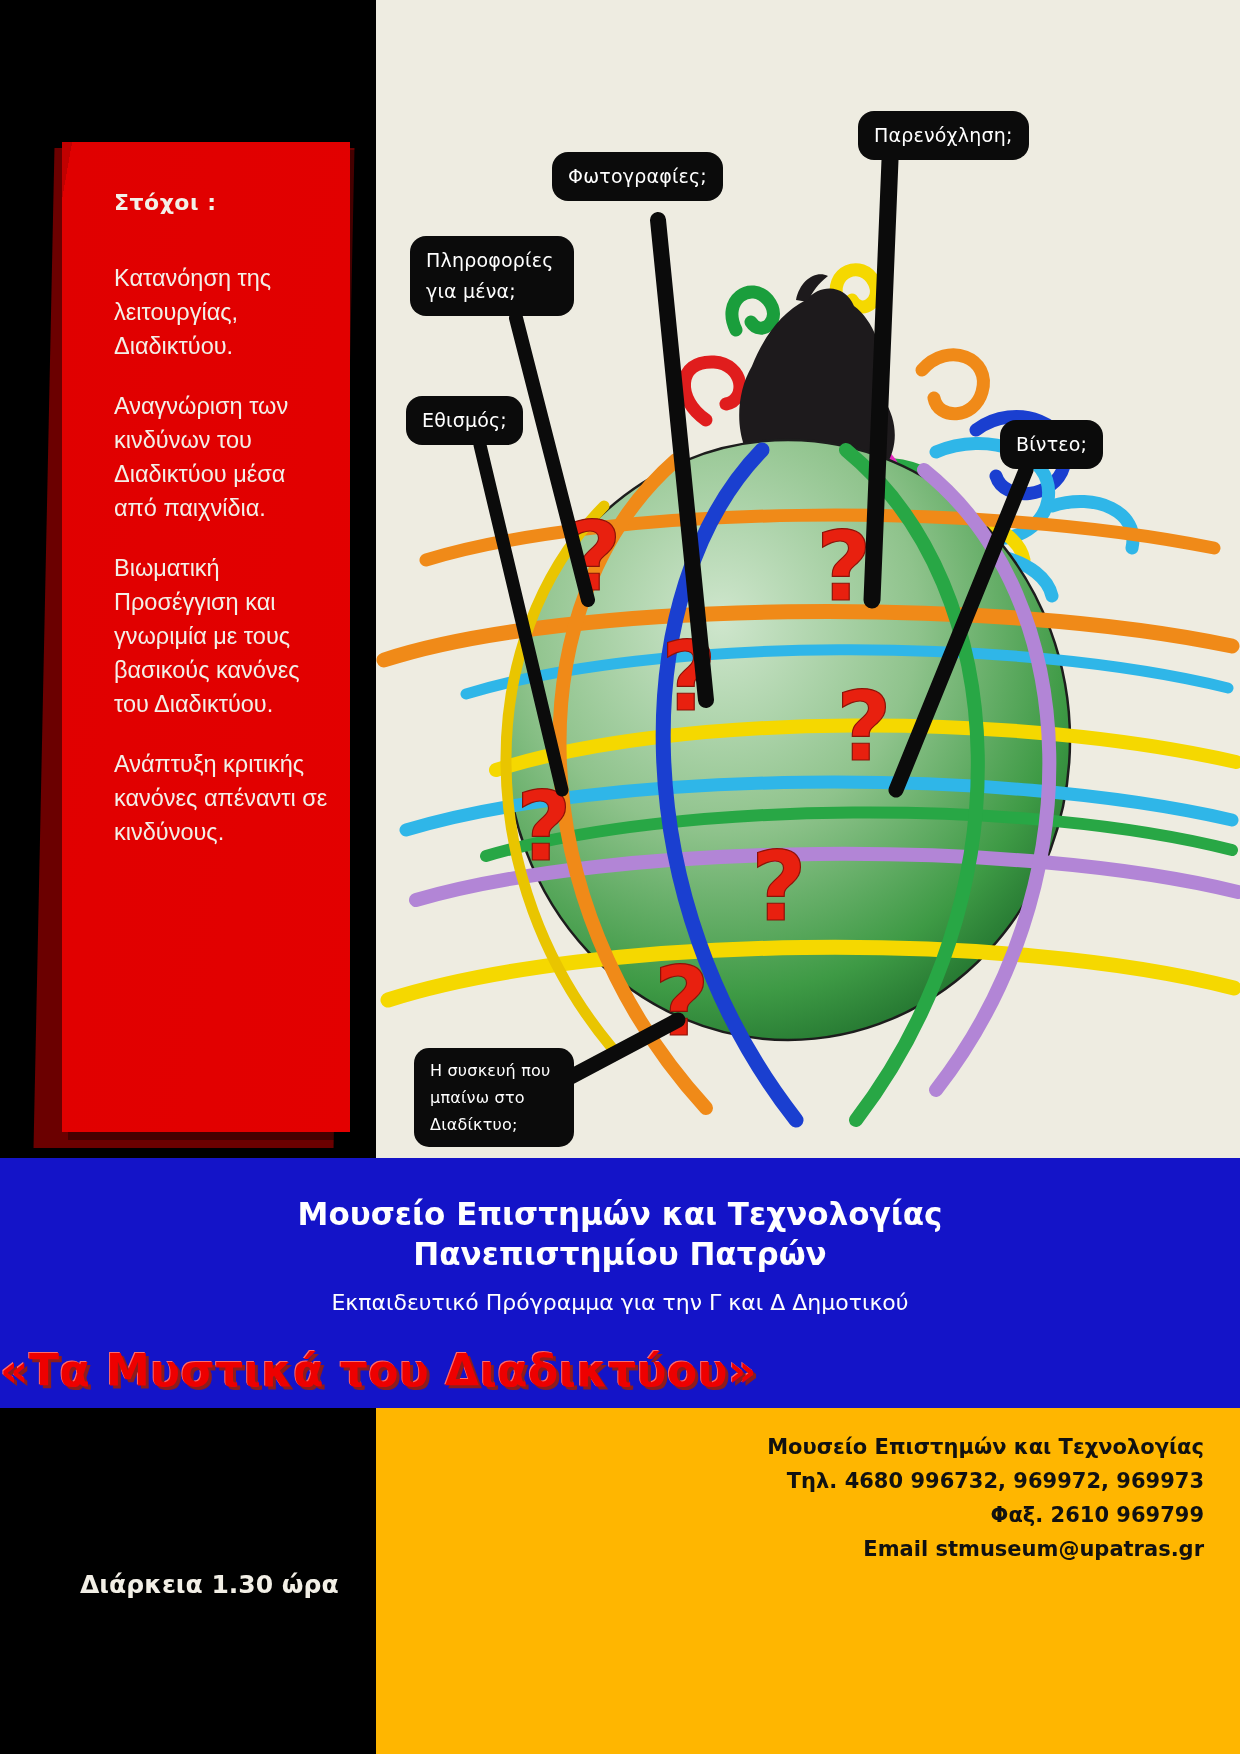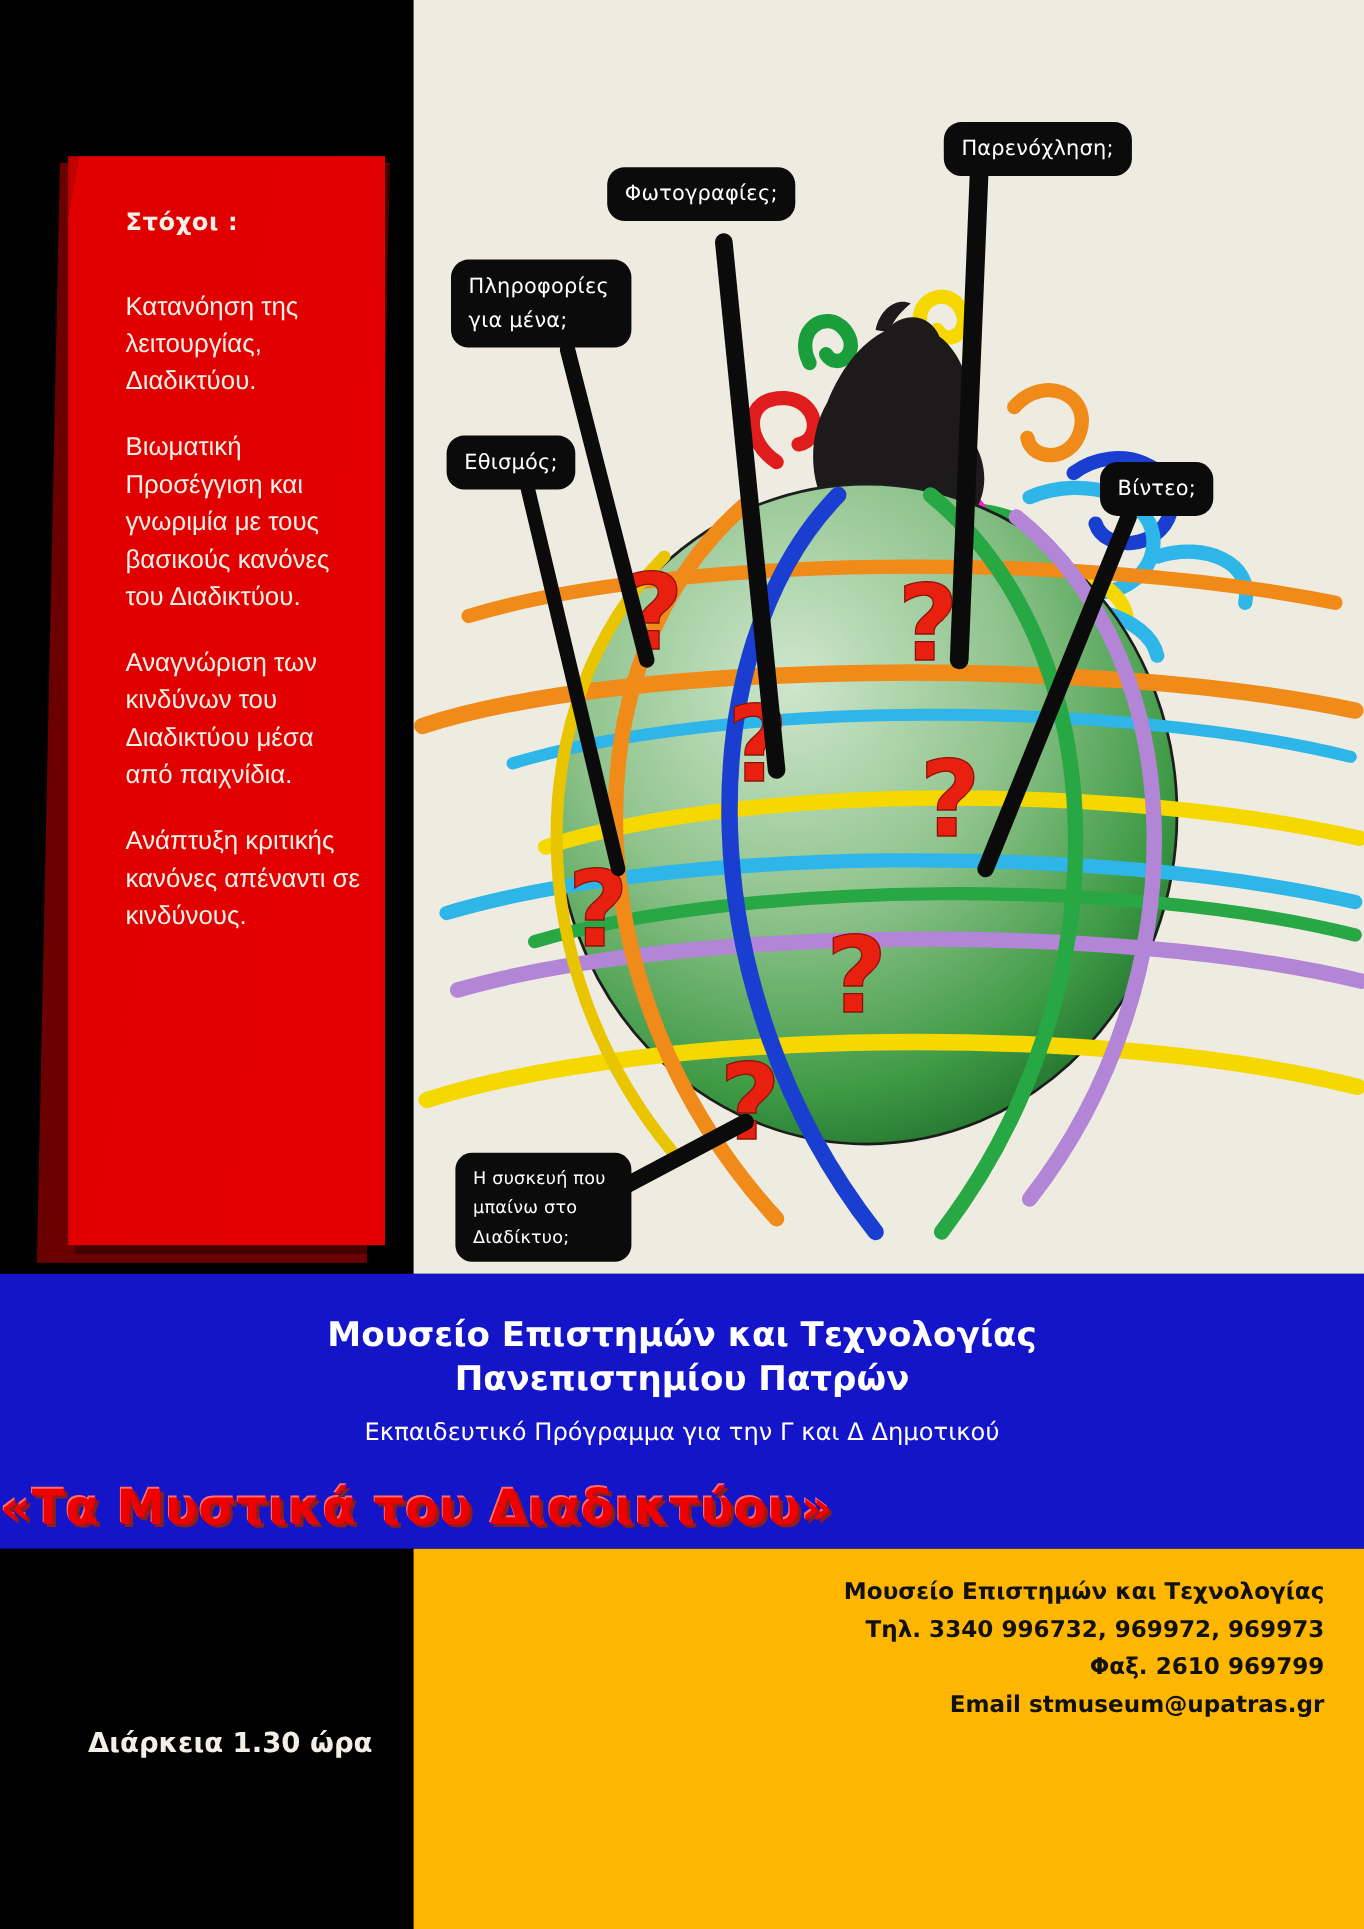--- a/index.html
+++ b/index.html
@@ -193,38 +193,38 @@
     <div class="bubble" style="left:38px;top:1048px;font-size:16px;line-height:27px;width:128px;border-radius:15px;">Η συσκευή που
 μπαίνω  στο
 Διαδίκτυο;</div>
   </div>
 
   <div class="redbox-shadow"></div>
   <div class="redbox">
     <div class="inner">
       <div class="goals-title">Στόχοι :</div>
       <p class="goal-p">Κατανόηση της λειτουργίας, Διαδικτύου.</p>
+      <p class="goal-p">Αναγνώριση των  κινδύνων του Διαδικτύου μέσα από παιχνίδια.</p>
       <p class="goal-p">Βιωματική Προσέγγιση και γνωριμία με τους βασικούς κανόνες του Διαδικτύου.</p>
-      <p class="goal-p">Αναγνώριση των  κινδύνων του Διαδικτύου μέσα από παιχνίδια.</p>
       <p class="goal-p">Ανάπτυξη κριτικής κανόνες απέναντι σε κινδύνους.</p>
     </div>
   </div>
 
   <div class="blueband">
     <div class="bb-t1">Μουσείο  Επιστημών και Τεχνολογίας</div>
     <div class="bb-t2">Πανεπιστημίου Πατρών</div>
     <div class="bb-sub">Εκπαιδευτικό Πρόγραμμα για την Γ και Δ Δημοτικού</div>
     <div class="bb-title">«Τα Μυστικά του Διαδικτύου»</div>
   </div>
 
   <div class="bottomrow">
     <div class="yellowbox">
       <div class="contact">
         <div>Μουσείο Επιστημών και Τεχνολογίας</div>
-        <div>Τηλ. 3340 996732, 969972, 969973</div>
+        <div>Τηλ. 4680 996732, 969972, 969973</div>
         <div>Φαξ. 2610 969799</div>
         <div>Email stmuseum@upatras.gr</div>
       </div>
     </div>
   </div>
   <div class="duration">Διάρκεια  1.30 ώρα</div>
 
 </div>
 
 </body></html>

